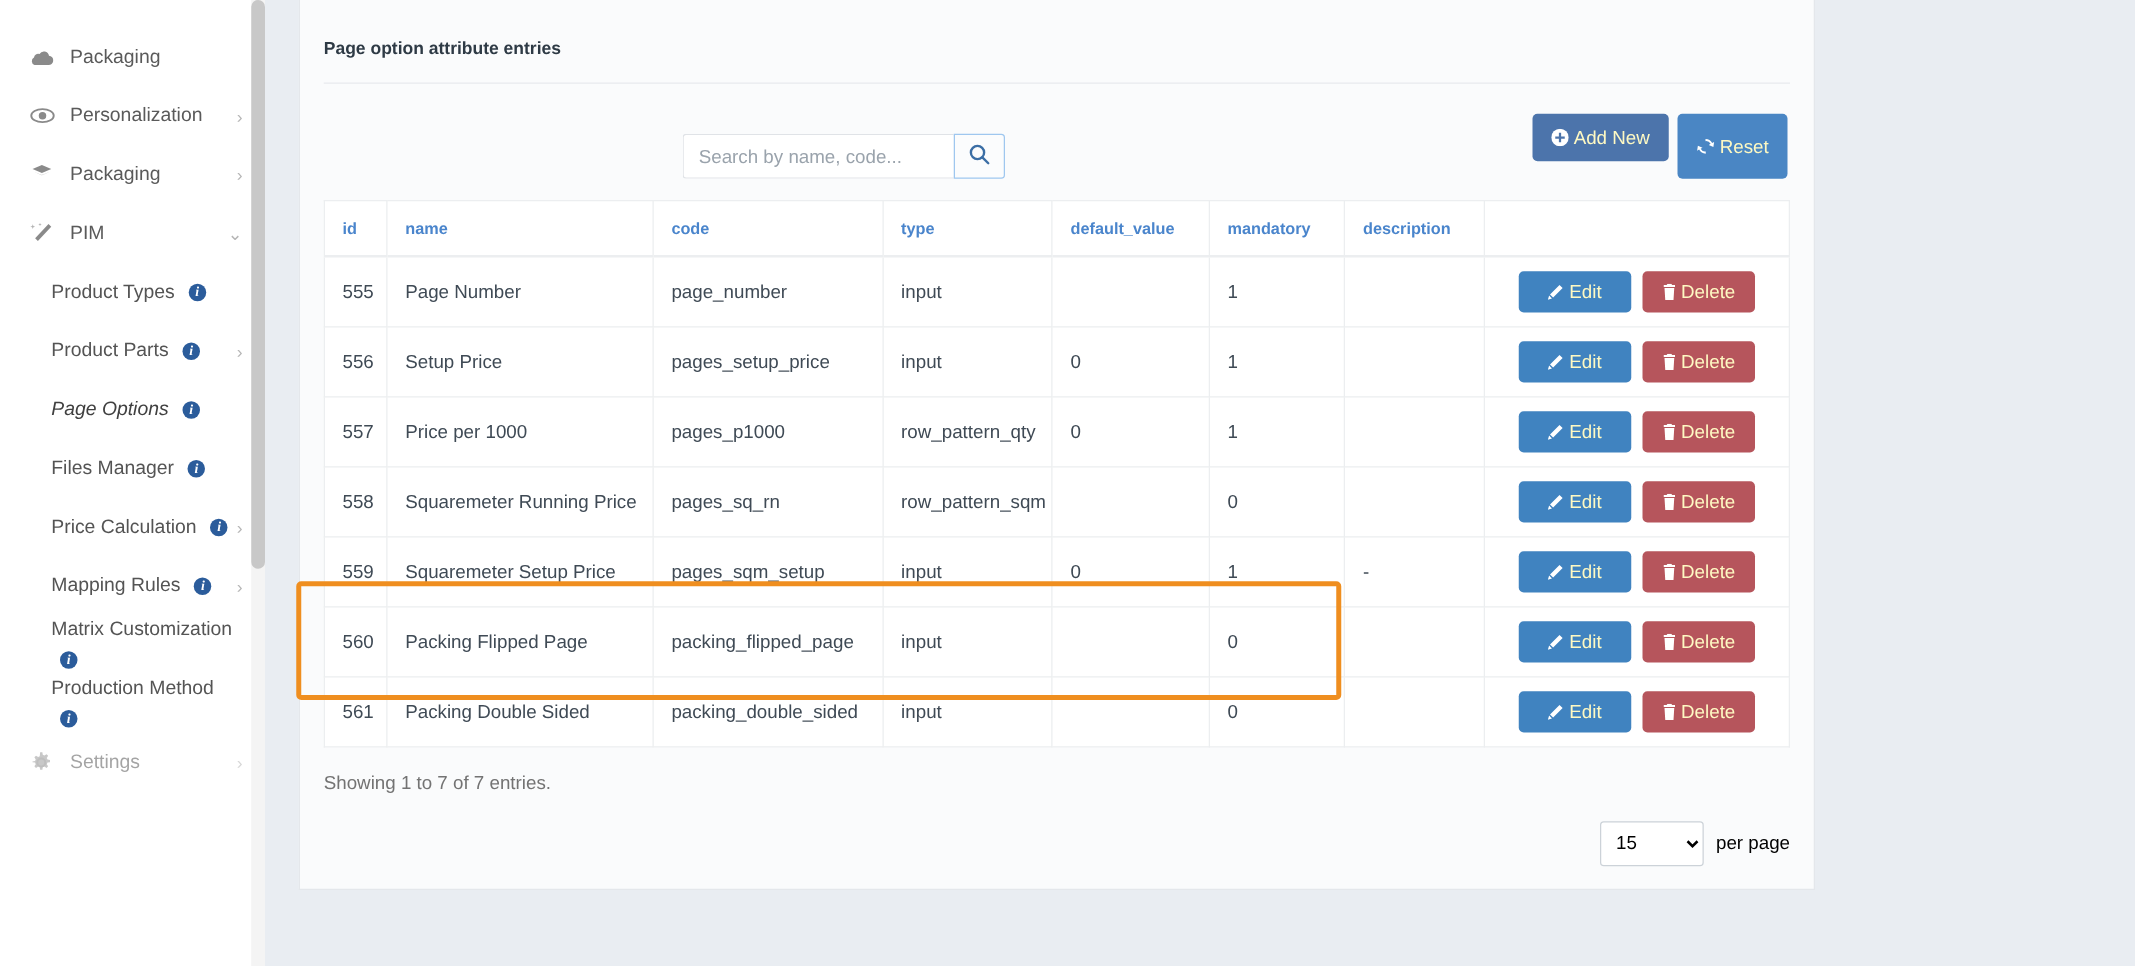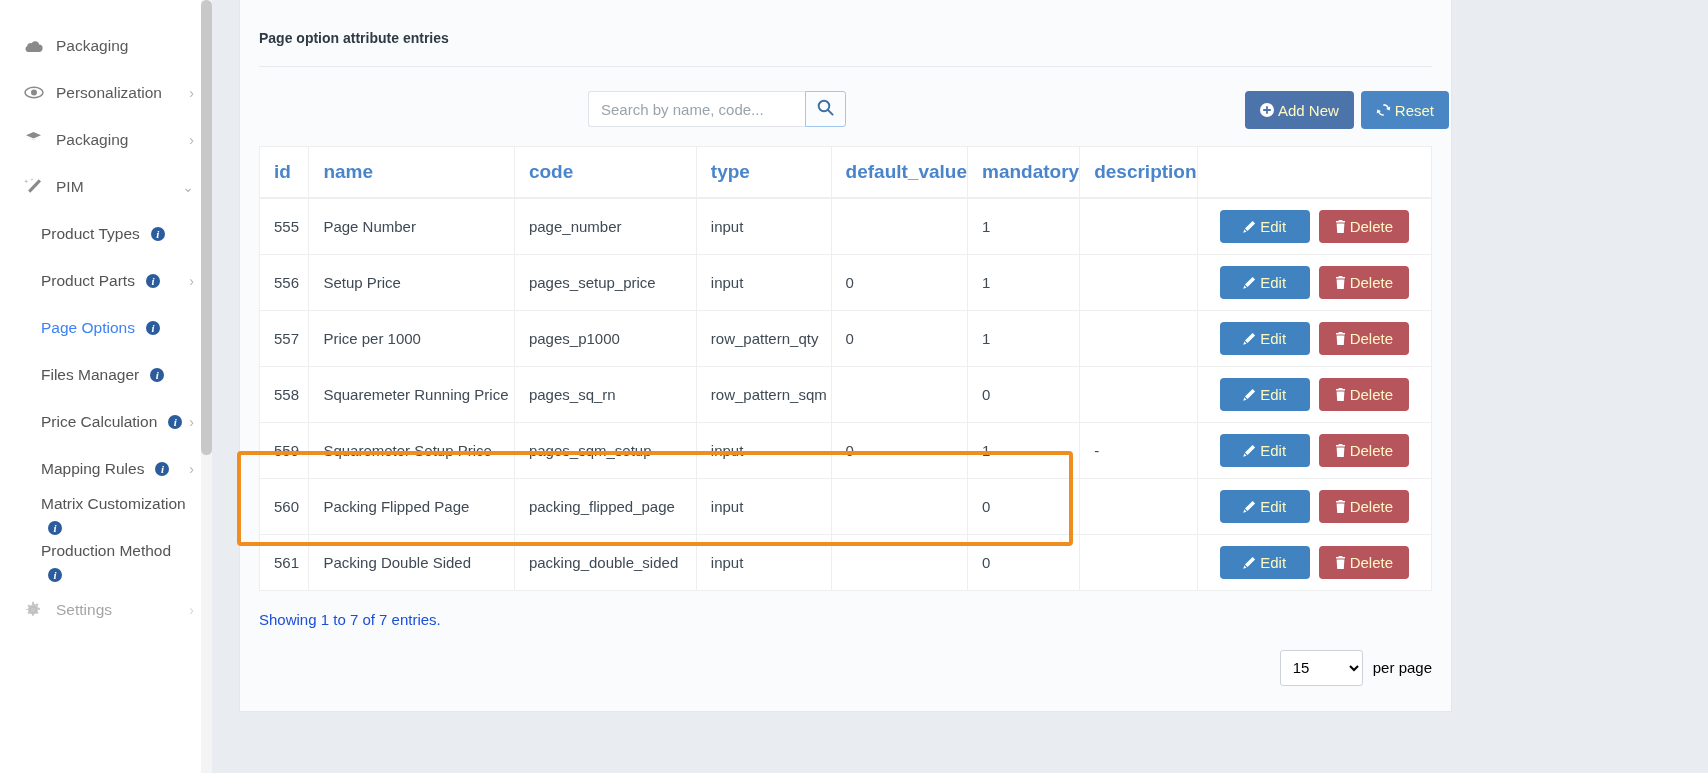--- a/index.html
+++ b/index.html
@@ -56,21 +56,21 @@
     font-size: 14px;
     margin-left: auto;
     padding-left: 4px;
   }
   .nav-item.sub {
     padding-left: 41px;
     min-height: 47px;
     font-size: 15.5px;
     color: #545454;
   }
-  .nav-item.sub.active .lbl { color: #3b82f6; }
+  .nav-item.sub.active .lbl { color: #404040; font-style: italic; }
   .nav-item.sub .lbl { display: inline; flex: 0 1 auto; }
   .info-dot {
     display: inline-block;
     width: 14px; height: 14px;
     border-radius: 50%;
     background: #2b5c9b;
     color: #fff;
     font-family: "Liberation Serif", serif;
     font-size: 11px;
     font-weight: bold;
@@ -122,24 +122,23 @@
   .card-title {
     font-size: 14px;
     color: #2e3a45;
     padding: 30px 0 20px 19px;
     border-bottom: 1px solid #e8eaed;
     margin: 0 19px 0 19px;
     padding-left: 0;
   }
   .toolbar {
     display: flex;
-    align-items: flex-start;
-    padding: 24px 2px 17px 19px;
+    align-items: flex-end;
+    padding: 24px 21px 17px 19px;
     position: relative;
-    margin-left: 42px;
   }
   .search-wrap {
     display: flex;
     margin-left: 287px;
   }
   .search-input {
     width: 217px;
     height: 36px;
     border: 1px solid #e0e3e7;
     border-right: none;
@@ -182,42 +181,42 @@
     gap: 1px;
     line-height: 1;
   }
   .btn-add {
     background: #4c74ab;
     height: 38px;
     padding: 0 15px;
   }
   .btn-reset {
     background: #4a86c4;
-    height: 38px;
+    height: 52px;
     padding: 0 15px;
   }
   .btn .gi { font-size: 14px; margin-right: 3px; display: inline-flex; }
 
   
   .tbl-wrap { padding: 0 19px; position: relative; }
   table.grid {
     width: 100%;
     border-collapse: collapse;
     font-size: 15px;
     background: #ffffff;
   }
   table.grid thead th {
     color: #4a85cc;
     font-weight: bold;
     text-align: left;
     padding: 14px 0 14px 14px;
     border: 1px solid #eceef0;
     border-bottom: 2px solid #eceef0;
     background: #ffffff;
-    font-size: 19px;
+    font-size: 13px;
     white-space: nowrap;
   }
   table.grid tbody td {
     padding: 18px 0 18px 14px;
     border: 1px solid #eceef0;
     color: #3f4a55;
     background: #ffffff;
     vertical-align: middle;
     height: 56px;
   }
@@ -241,21 +240,21 @@
   .btn-del {
     background: #b6555c;
     height: 33px;
     padding: 0 14px;
     min-width: 90px;
   }
 
   .showing {
     padding: 20px 0 0 19px;
     font-size: 15px;
-    color: #1d4ed8;
+    color: #737373;
   }
   .perpage-row {
     display: flex;
     align-items: center;
     justify-content: flex-end;
     padding: 22px 19px 0 0;
     gap: 10px;
   }
   .perpage-select {
     width: 83px;

